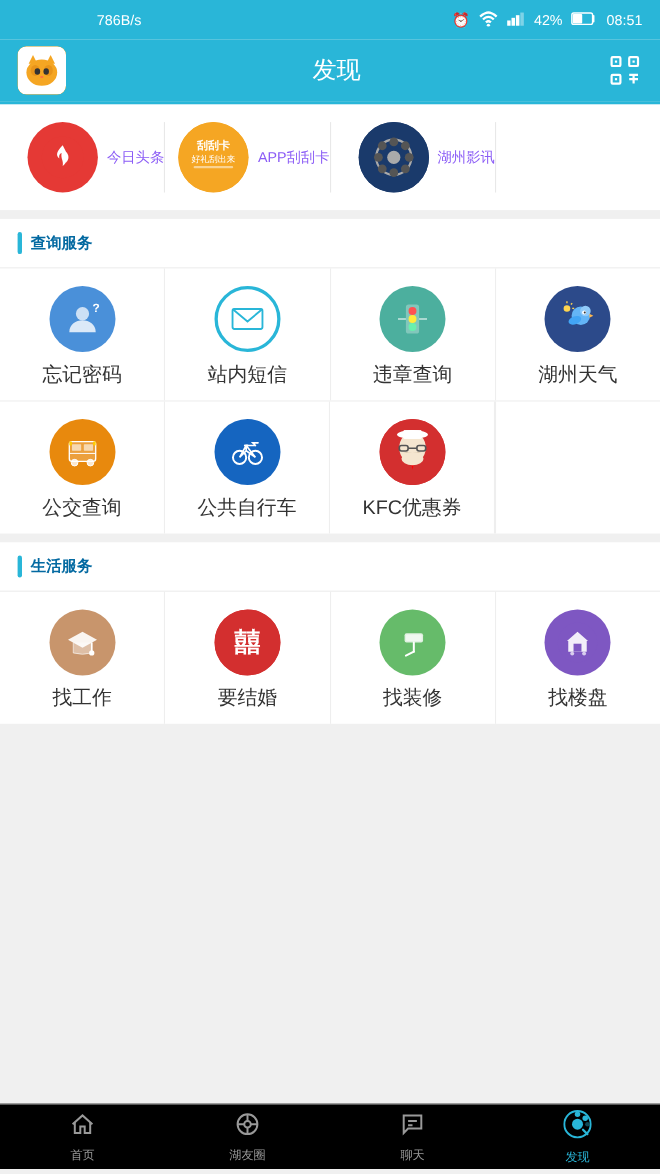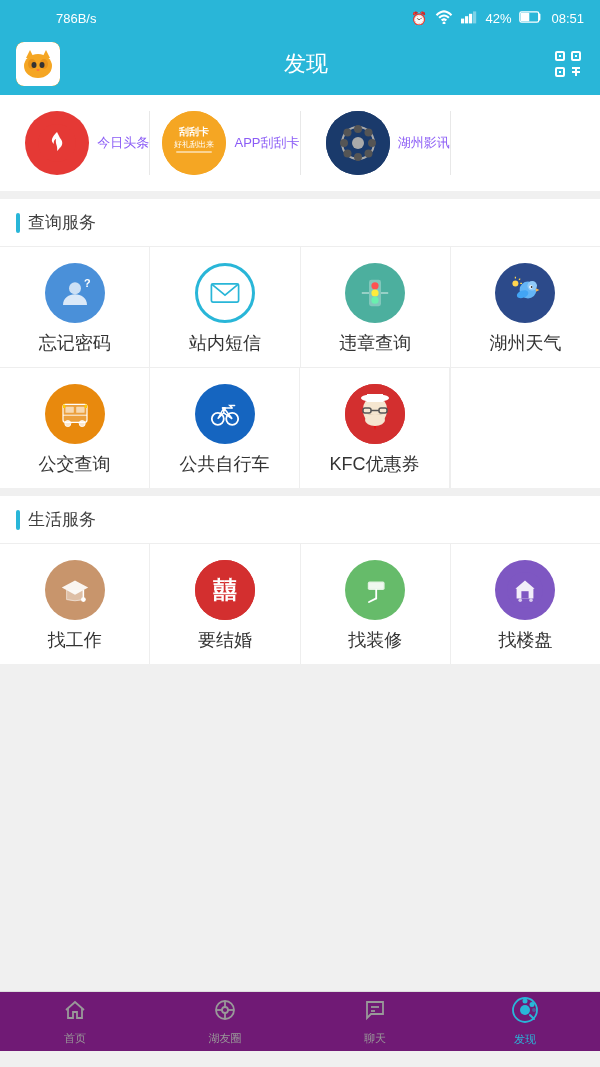--- a/index.html
+++ b/index.html
@@ -17,21 +17,21 @@
       background: #29b6d8;
       height: 36px;
       display: flex;
       align-items: center;
       justify-content: flex-end;
       padding: 0 16px;
       color: white;
       font-size: 13px;
       gap: 8px;
     }
-    .status-bar .speed { margin-right: auto; margin-left: 40px; }
+    .status-bar .speed { margin-right: auto; margin-left: 72px; }
 
     
     .header {
       background: #29b6d8;
       height: 56px;
       display: flex;
       align-items: center;
       justify-content: space-between;
       padding: 0 16px;
     }
@@ -102,23 +102,23 @@
       gap: 8px;
       margin-bottom: 0;
     }
     .section-bar {
       width: 4px;
       height: 20px;
       background: #29b6d8;
       border-radius: 2px;
     }
     .section-title {
-      font-size: 17px;
-      font-weight: 400;
-      color: #404040;
+      font-size: 14px;
+      font-weight: 700;
+      color: #0369a1;
     }
 
     
     .grid-section {
       background: white;
       margin-bottom: 8px;
     }
     .grid-row {
       display: flex;
       flex-direction: row;
@@ -145,24 +145,24 @@
       font-size: 26px;
     }
     .grid-label {
       font-size: 18px;
       color: #333;
     }
 
     
     .bottom-nav {
       position: fixed;
-      bottom: 16px;
+      bottom: 4px;
       width: 600px;
       height: 60px;
-      background: #701a75;
+      background: #000000;
       border-top: 1px solid #ddd;
       display: flex;
       flex-direction: row;
     }
     .nav-item {
       flex: 1;
       display: flex;
       flex-direction: column;
       align-items: center;
       justify-content: center;

